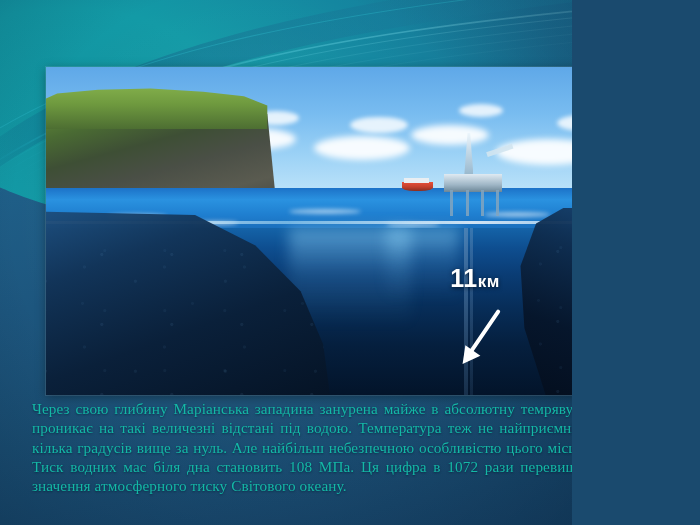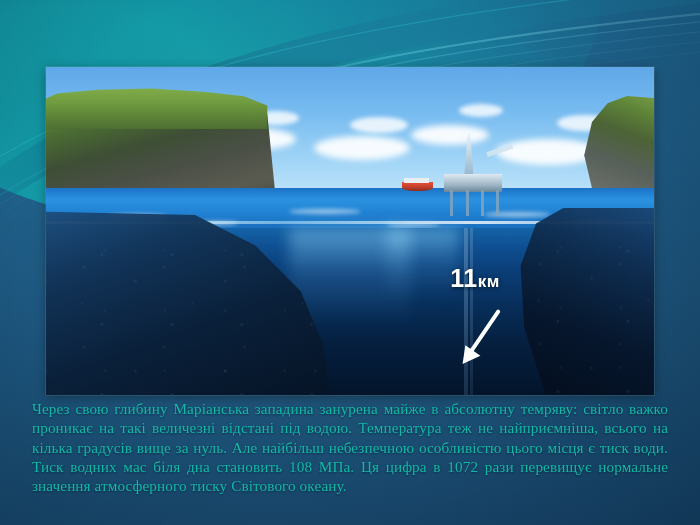--- a/index.html
+++ b/index.html
@@ -6,21 +6,21 @@
   html, body { width:700px; height:525px; overflow:hidden; }
   body {
     font-family: "Liberation Serif", serif;
     position:relative;
     background:#1a4a6e;
   }
 
   
   #slide {
     position:absolute; inset:0;
-    width:700px; height:525px;
+    width:572px; height:525px;
     overflow:hidden;
   }
   .bg-base {
     position:absolute; inset:0;
     background:linear-gradient(170deg,
       #1c7fa3 0%,
       #1d6c96 14%,
       #1f5f88 30%,
       #1d567e 50%,
       #1b4f74 72%,

